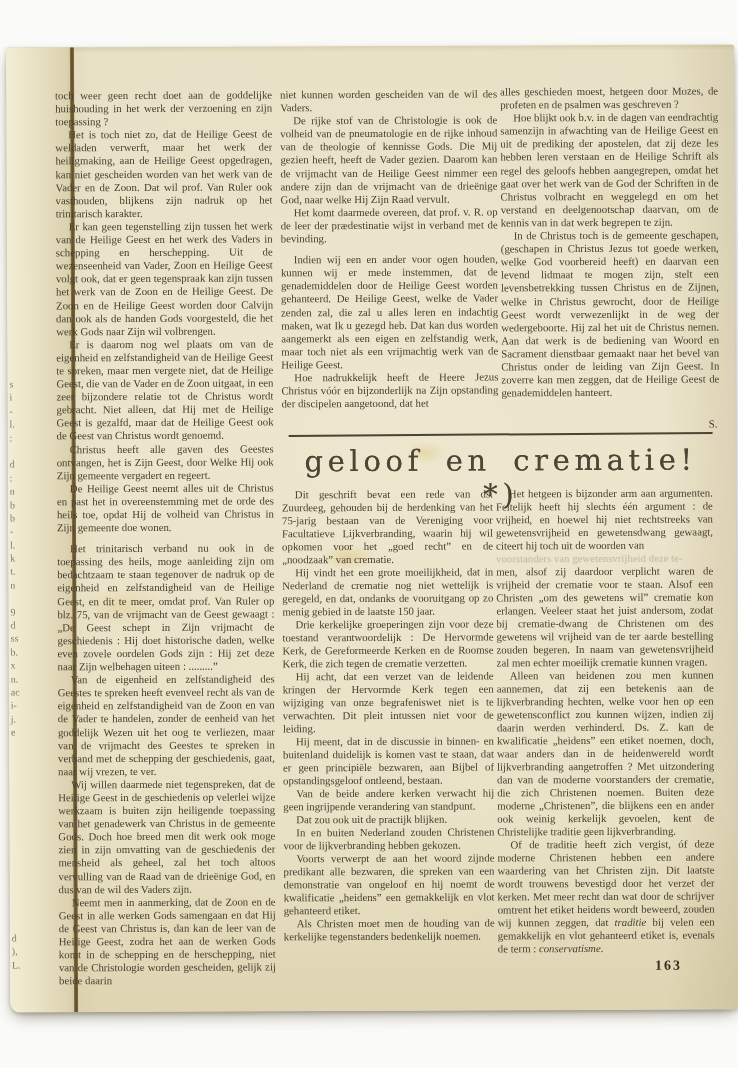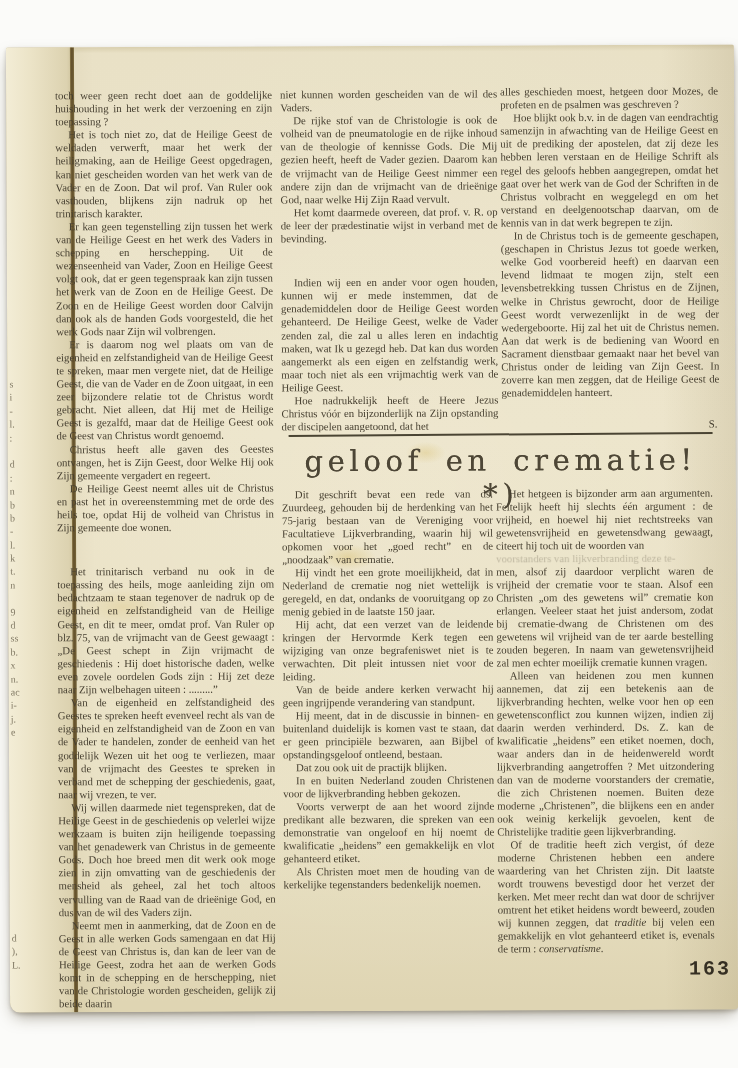--- a/index.html
+++ b/index.html
@@ -31,37 +31,37 @@
   .stain{position:absolute;border-radius:50%;pointer-events:none;}
   .stain.s1{left:312px;top:498px;width:56px;height:26px;background:radial-gradient(ellipse,rgba(205,170,60,.30),rgba(205,170,60,0) 70%);}
   .stain.s2{left:70px;top:540px;width:90px;height:40px;background:radial-gradient(ellipse,rgba(200,165,60,.20),rgba(200,165,60,0) 70%);}
   .stain.s3{left:398px;top:396px;width:40px;height:22px;background:radial-gradient(ellipse,rgba(205,170,60,.25),rgba(205,170,60,0) 70%);}
   .stain.s4{left:566px;top:120px;width:60px;height:70px;background:radial-gradient(ellipse,rgba(190,160,70,.12),rgba(190,160,70,0) 70%);}
   
   .col{position:absolute;color:#463f30;font-size:10.8px;line-height:13.1px;
        text-align:justify;overflow:hidden;}
   .col p{margin:0;text-indent:13px;}
   .col p.cont{text-indent:0;}
-  .col p.gap{margin-top:31px;}
+  .col p.gap{margin-top:8px;}
   .col p.faded{opacity:.28;filter:blur(.4px);text-indent:0;}
   .col i{}
   .c1{left:49px;top:42px;width:217px;height:928px;}
   .c2t{left:274px;top:42px;width:217px;height:344px;}
   .c3t{left:494px;top:40px;width:218px;height:354px;}
   .sig{position:absolute;right:2px;bottom:8px;}
   .rule{position:absolute;left:281px;top:388px;width:424px;height:2px;
         background:#4a4433;transform:rotate(-0.15deg);}
   .title{position:absolute;left:281px;top:398px;width:424px;height:38px;
         text-align:center;font-family:"DejaVu Serif",serif;font-size:29px;
         letter-spacing:.16em;word-spacing:.30em;color:#4d4636;
         text-shadow:0 0 .5px rgba(77,70,54,.8);}
   .cA{left:274px;top:442px;width:211px;height:505px;line-height:13px;}
   .cB{left:488px;top:442px;width:217px;height:545px;line-height:13px;}
-  .pagenum{position:absolute;left:679px;top:913px;font-size:20px;font-weight:bold;
-        letter-spacing:2px;color:#352f23;font-family:Liberation Mono, monospace;}
+  .pagenum{position:absolute;left:645px;top:913px;font-size:14px;font-weight:bold;
+        letter-spacing:2px;color:#352f23;font-family:Liberation Serif, serif;}
 </style>
 </head>
 <body>
 
 <div id="canvas">
   <div class="paper">
 
     <div class="neighbor"></div>
     <div class="gutter"></div>
 
@@ -129,31 +129,32 @@
     <p class="cont">alles geschieden moest, hetgeen door Mozes, de profeten en de psalmen was geschreven ?</p>
         <p>Hoe blijkt ook b.v. in de dagen van eendrachtig samenzijn in afwachting van de Heilige Geest en uit de prediking der apostelen, dat zij deze les hebben leren verstaan en de Heilige Schrift als regel des geloofs hebben aangegrepen, omdat het gaat over het werk van de God der Schriften in de Christus volbracht en weggelegd en om het verstand en deelgenootschap daarvan, om de kennis van in dat werk begrepen te zijn.</p>
         <p>In de Christus toch is de gemeente geschapen, (geschapen in Christus Jezus tot goede werken, welke God voorbereid heeft) en daarvan een levend lidmaat te mogen zijn, stelt een levensbetrekking tussen Christus en de Zijnen, welke in Christus gewrocht, door de Heilige Geest wordt verwezenlijkt in de weg der wedergeboorte. Hij zal het uit de Christus nemen. Aan dat werk is de bediening van Woord en Sacrament dienstbaar gemaakt naar het bevel van Christus onder de leiding van Zijn Geest. In zoverre kan men zeggen, dat de Heilige Geest de genademiddelen hanteert.</p>
       </div>
 
     <div class="rule"></div>
     <div class="title">geloof en crematie! *)</div>
     <div class="col cA">
         <p>Dit geschrift bevat een rede van ds. Zuurdeeg, gehouden bij de herdenking van het 75-jarig bestaan van de Vereniging voor Facultatieve Lijkverbranding, waarin hij wil opkomen voor het „goed recht” en de „noodzaak” van crematie.</p>
         <p>Hij vindt het een grote moeilijkheid, dat in Nederland de crematie nog niet wettelijk is geregeld, en dat, ondanks de vooruitgang op zo menig gebied in de laatste 150 jaar.</p>
+        <p>Drie kerkelijke groeperingen zijn voor deze toestand verantwoordelijk : De Hervormde Kerk, de Gereformeerde Kerken en de Roomse Kerk, die zich tegen de crematie verzetten.</p>
         <p>Hij acht, dat een verzet van de leidende kringen der Hervormde Kerk tegen een wijziging van onze begrafeniswet niet is te verwachten. Dit pleit intussen niet voor de leiding.</p>
+        <p>Hij meent, dat in de discussie in binnen- en buitenland duidelijk is komen vast te staan, dat er geen principiële bezwaren, aan Bijbel of opstandingsgeloof ontleend, bestaan.</p>
         <p>Van de beide andere kerken verwacht hij geen ingrijpende verandering van standpunt.</p>
-        <p>Hij meent, dat in de discussie in binnen- en buitenland duidelijk is komen vast te staan, dat er geen principiële bezwaren, aan Bijbel of opstandingsgeloof ontleend, bestaan.</p>
         <p>Dat zou ook uit de practijk blijken.</p>
         <p>In en buiten Nederland zouden Christenen voor de lijkverbranding hebben gekozen.</p>
         <p>Voorts verwerpt de aan het woord zijnde predikant alle bezwaren, die spreken van een demonstratie van ongeloof en hij noemt de kwalificatie „heidens” een gemakkelijk en vlot gehanteerd etiket.</p>
         <p>Als Christen moet men de houding van de kerkelijke tegenstanders bedenkelijk noemen.</p>
       </div>
     <div class="col cB">
         <p>Het hetgeen is bijzonder arm aan argumenten. Feitelijk heeft hij slechts één argument : de vrijheid, en hoewel hij niet rechtstreeks van gewetensvrijheid en gewetensdwang gewaagt, citeert hij toch uit de woorden van</p>
-        <p class="faded">voorstanders van lijkverbranding deze te-</p>
+        <p class="faded">voorstanders van gewetensvrijheid deze te-</p>
         <p class="cont">men, alsof zij daardoor verplicht waren de vrijheid der crematie voor te staan. Alsof een Christen „om des gewetens wil” crematie kon erlangen. Veeleer staat het juist andersom, zodat bij crematie-dwang de Christenen om des gewetens wil vrijheid van de ter aarde bestelling zouden begeren. In naam van gewetensvrijheid zal men echter moeilijk crematie kunnen vragen.</p>
         <p>Alleen van heidenen zou men kunnen aannemen, dat zij een betekenis aan de lijkverbranding hechten, welke voor hen op een gewetensconflict zou kunnen wijzen, indien zij daarin werden verhinderd. Ds. Z. kan de kwalificatie „heidens” een etiket noemen, doch, waar anders dan in de heidenwereld wordt lijkverbranding aangetroffen ? Met uitzondering dan van de moderne voorstanders der crematie, die zich Christenen noemen. Buiten deze moderne „Christenen”, die blijkens een en ander ook weinig kerkelijk gevoelen, kent de Christelijke traditie geen lijkverbranding.</p>
         <p>Of de traditie heeft zich vergist, óf deze moderne Christenen hebben een andere waardering van het Christen zijn. Dit laatste wordt trouwens bevestigd door het verzet der kerken. Met meer recht dan wat door de schrijver omtrent het etiket heidens wordt beweerd, zouden wij kunnen zeggen, dat <i>traditie</i> bij velen een gemakkelijk en vlot gehanteerd etiket is, evenals de term : <i>conservatisme</i>.</p>
       </div>
 
     <div class="pagenum">163</div>
   </div>
 </div>
 
 </body></html>

